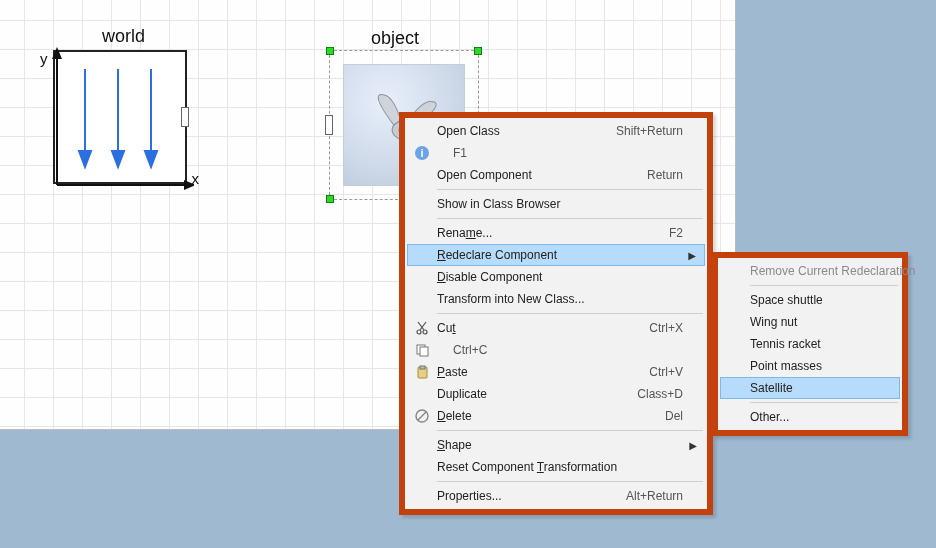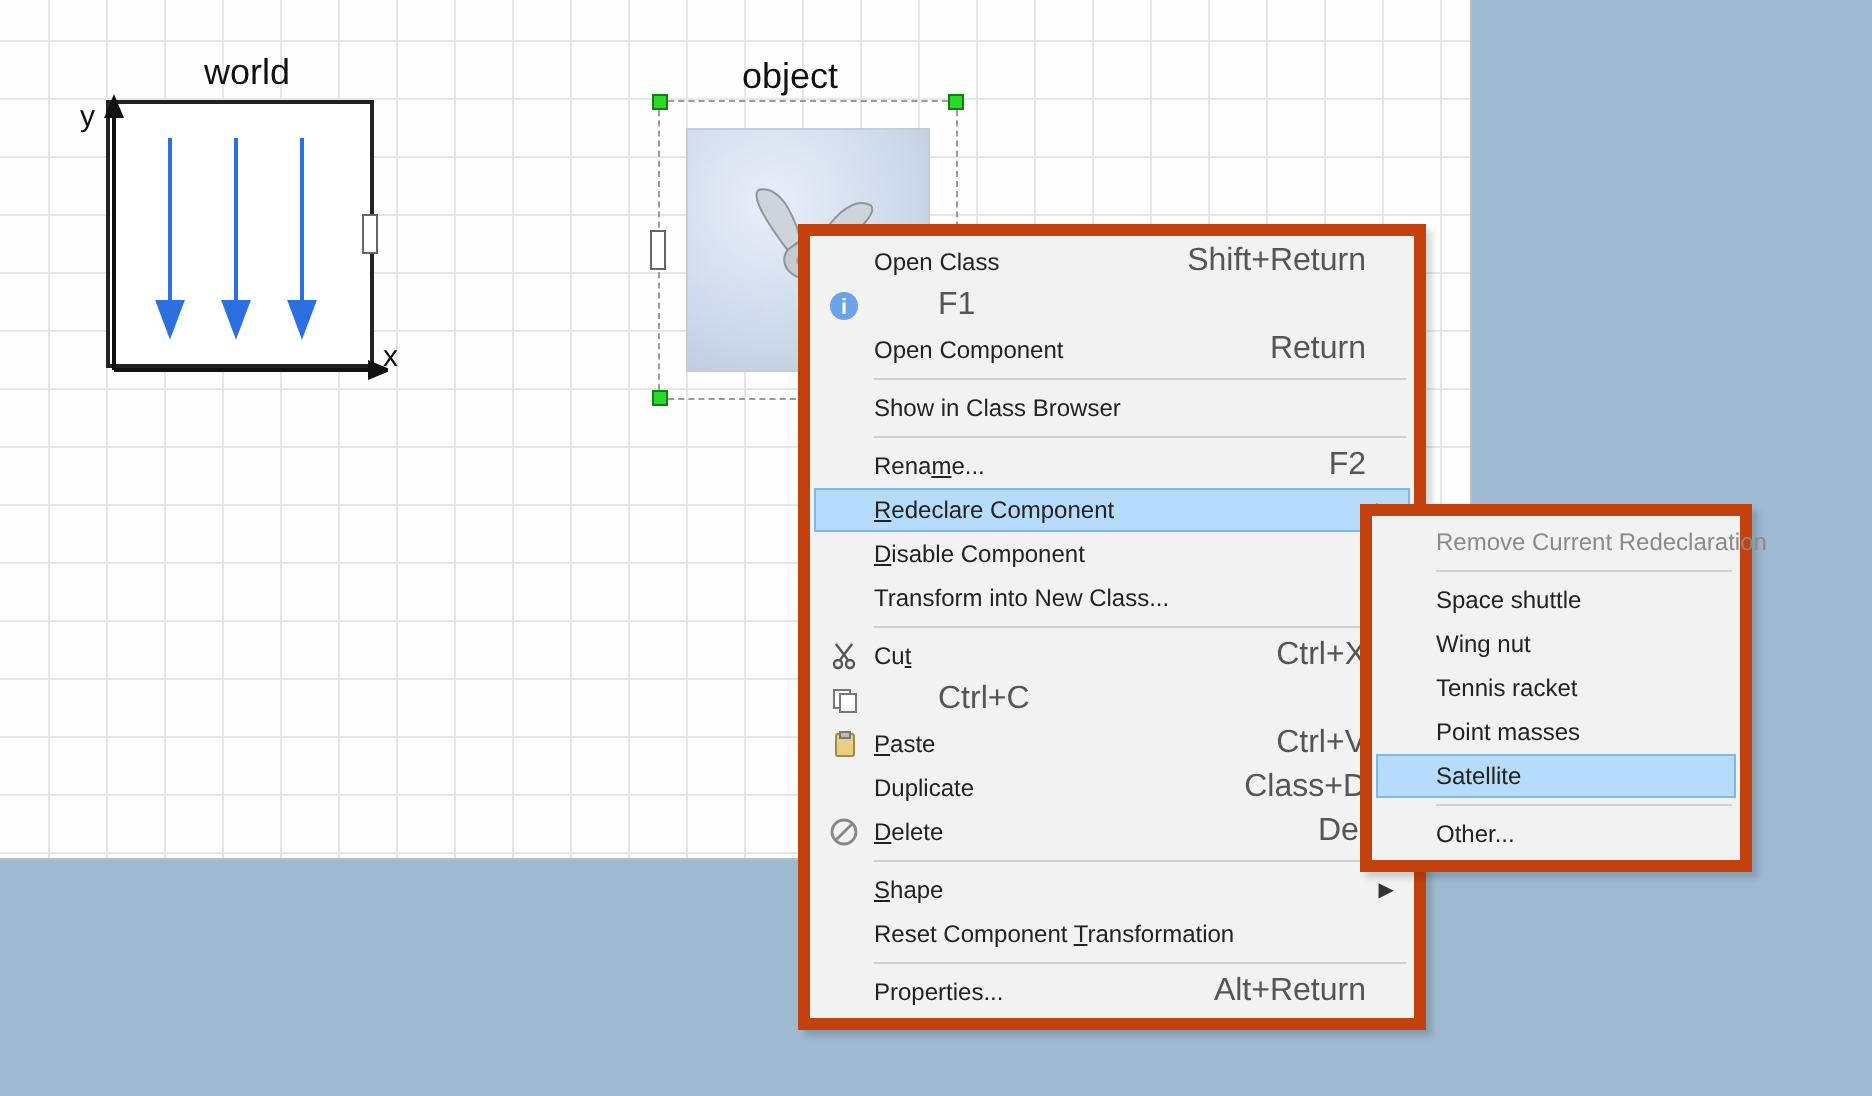--- a/index.html
+++ b/index.html
@@ -63,32 +63,32 @@
 }
 
 
 .menu {
   position:absolute;
   background:#f2f2f2; border:6px solid #c2410c;
   box-shadow: 3px 3px 3px rgba(0,0,0,.15);
   padding: 2px;
 }
 .menu.main { left: 399px; top: 112px; width: 314px; }
-.menu.sub  { left: 680px; top: 252px; width: 196px; }
+.menu.sub  { left: 712px; top: 252px; width: 196px; }
 .menu .pad { padding: 0 0; }
 .menu .row {
   display:flex; align-items:center; height:22px;
   padding: 0 22px 0 30px; position:relative;
   color:#222; cursor:default; white-space:nowrap;
 }
 .menu .row.hl { background:#b7dcfb; border:1px solid #7cb8e8; padding-left:29px; padding-right:21px; height:22px; }
 .menu .row.disabled { color:#8a8a8a; }
 .menu .sep { height:1px; margin:3px 2px 3px 30px; background:#cfcfcf; }
 .menu .lbl { flex:1; }
-.menu .sc  { color:#555; font-size:16px; margin-left:32px; }
+.menu .sc  { color:#555; font-size:12px; margin-left:16px; }
 .menu .arr { position:absolute; right:8px; top:50%; transform:translateY(-50%); font-size:10px; color:#333; }
 .menu .icon { position:absolute; left:7px; top:50%; transform:translateY(-50%); width:16px; height:16px; display:flex; align-items:center; justify-content:center; }
 
 .mn { text-decoration: underline; text-decoration-color: currentColor; }
 
 
 .ico-info circle{fill:#6aa3e8;} .ico-info text{fill:#fff;font-size:11px;font-weight:bold;}
 .ico-cut{stroke:#555;fill:none;stroke-width:1.2;}
 </style>
 </head>

